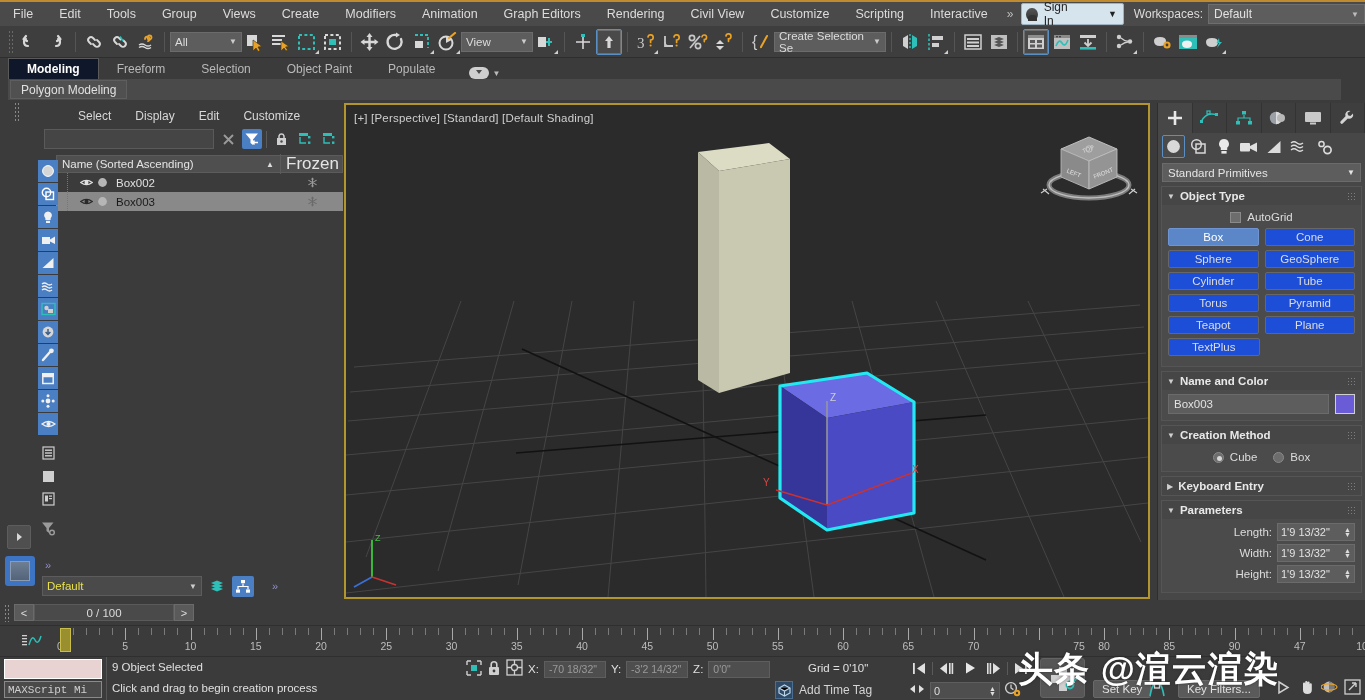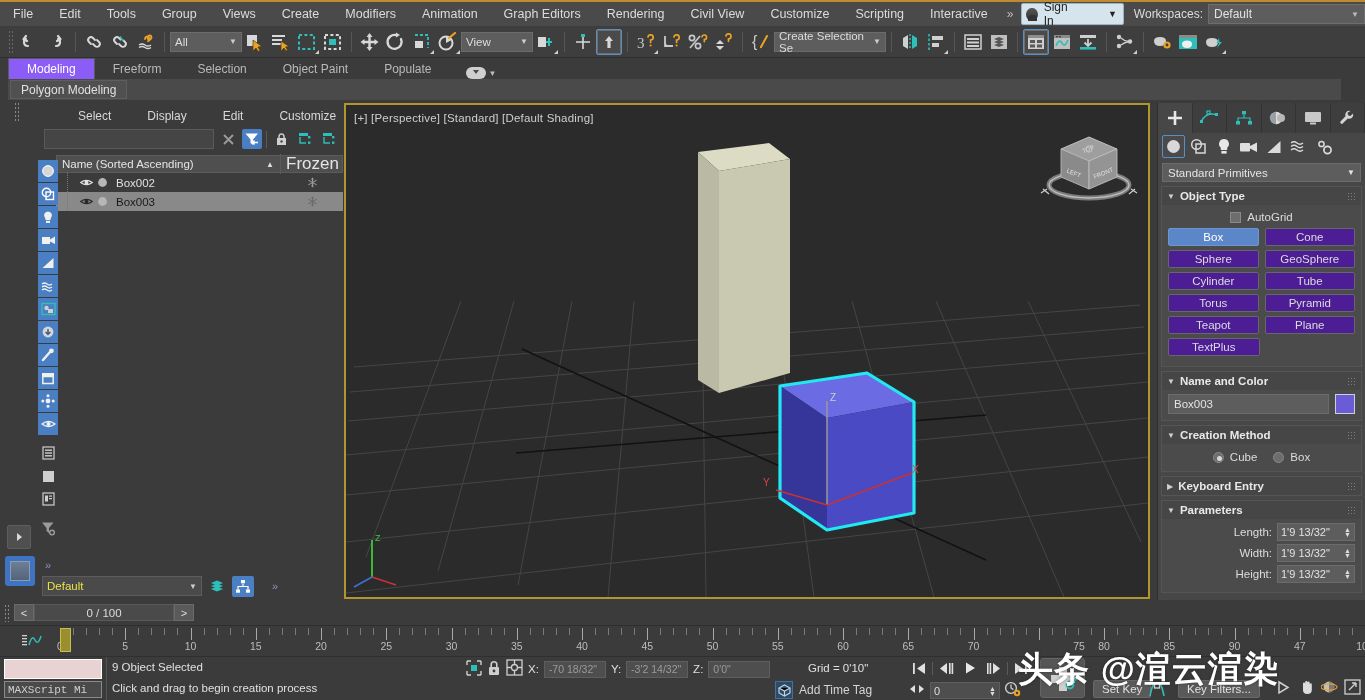--- a/index.html
+++ b/index.html
@@ -57,41 +57,41 @@
   .tb .corner{position:absolute;right:1px;bottom:1px;width:0;height:0;border-left:4px solid transparent;border-bottom:4px solid #cfcfcf;}
   .sep{width:1px;height:20px;background:#2c2c2c;border-right:1px solid #555;margin:0 5px;flex:none;}
   .tsel{height:20px;background:#5d5d5d;border:1px solid #6b6b6b;color:#dcdcdc;font-size:11.5px;
         display:flex;align-items:center;justify-content:space-between;padding:0 4px;flex:none;}
   .tsel .ar{font-size:8px;color:#ccc;margin-left:4px;}
 
   
   .ribbon{position:absolute;left:0;top:58px;width:1365px;height:42px;background:#3b3b3b;}
   .rib-tabs{position:absolute;left:8px;top:0;height:21px;display:flex;align-items:flex-end;}
   .rtab{padding:0 18px;height:19px;line-height:19px;font-size:12px;color:#b9b9b9;cursor:default;}
-  .rtab.act{background:#8b5cf6;color:#fff;border:1px solid #5a5a5a;border-bottom:none;height:21px;line-height:20px;}
+  .rtab.act{background:#0f172a;color:#fff;border:1px solid #5a5a5a;border-bottom:none;height:21px;line-height:20px;font-weight:bold;}
   .rib-drop{display:flex;align-items:center;gap:3px;margin-left:16px;}
   .pill{width:20px;height:12px;border-radius:6px;background:#cfcfcf;position:relative;}
   .pill:after{content:"";position:absolute;left:7px;top:3px;border-left:3px solid transparent;border-right:3px solid transparent;border-top:4px solid #4a4a4a;}
   .rib-body{position:absolute;left:8px;top:21px;width:1333px;height:21px;background:#4a4a4a;}
   .rib-panel{display:inline-block;height:19px;line-height:19px;padding:0 10px;margin:1px 0 0 2px;
     background:#505050;border:1px solid #5e5e5e;font-size:12px;color:#e0e0e0;}
 
   
   .lefttb{position:absolute;left:0;top:100px;width:38px;height:500px;background:#3b3b3b;}
   .lgrip{position:absolute;left:14px;top:2px;width:6px;height:20px;
     background-image:radial-gradient(#888 40%,transparent 41%);background-size:3px 4px;}
   .lbtn{position:absolute;left:7px;width:24px;height:24px;display:flex;align-items:center;justify-content:center;}
   .lbtn.play{top:425px;background:#4f4f4f;border:1px solid #5d5d5d;border-radius:2px;}
   .mini-max{position:absolute;left:5px;top:456px;width:30px;height:30px;background:#3e74c4;
     border-radius:3px;display:flex;align-items:center;justify-content:center;}
   .mini-max i{display:block;width:20px;height:20px;background:linear-gradient(#6e7f93,#53637a);border:1px solid #8c9cb0;}
 
   
   .sexp{position:absolute;left:38px;top:103px;width:305px;height:470px;background:#3b3b3b;}
-  .sexp-menu{display:flex;gap:12px;padding:6px 0 4px 28px;}
+  .sexp-menu{display:flex;gap:0;padding:6px 0 4px 28px;}
   .sexp-menu div{padding:0 12px;font-size:12px;color:#d8d8d8;cursor:default;}
   .sexp-srch{display:flex;align-items:center;padding:0 4px 0 6px;gap:4px;height:24px;}
   .sexp-input{flex:1;height:20px;background:#454545;border:1px solid #5a5a5a;color:#ddd;font-size:11px;padding:0 4px;}
   .sexp-ic{width:20px;height:20px;display:flex;align-items:center;justify-content:center;flex:none;border-radius:2px;}
   .sexp-ic.on{background:#4b7fc4;}
   .sexp-head{display:flex;margin:4px 0 0 18px;width:287px;height:18px;background:#4f4f4f;border:1px solid #5b5b5b;align-items:center;}
   .sexp-head .c1{flex:1;padding-left:5px;font-size:11.5px;color:#e4e4e4;}
   .sexp-head .sortar{font-size:8px;color:#ddd;padding-right:6px;}
   .sexp-head .c2{width:62px;border-left:1px solid #5b5b5b;padding-left:5px;font-size:17px;color:#e4e4e4;}
   .sexp-rows{margin-left:18px;width:287px;}
@@ -128,21 +128,21 @@
   .roll-h{display:flex;align-items:center;height:18px;padding:0 5px;gap:5px;background:#464646;}
   .roll-h .tri{font-size:8px;color:#cfcfcf;}
   .roll-h .tt{font-weight:bold;font-size:11.5px;color:#e8e8e8;flex:1;}
   .roll-h .dots{width:9px;height:9px;background-image:radial-gradient(#7d7d7d 42%,transparent 43%);
     background-size:3px 3px;}
   .roll-b{padding:4px 6px 6px 6px;}
   .chkrow{display:flex;align-items:center;justify-content:center;gap:6px;padding:2px 0 5px 0;font-size:11.5px;color:#dcdcdc;}
   .chkbox{width:11px;height:11px;background:#6d6d6d;border:1px solid #8a8a8a;}
   .btn2{display:flex;gap:6px;margin-bottom:4px;}
   .obtn{flex:1;height:18px;line-height:17px;text-align:center;font-size:11.5px;color:#dcdcdc;
-        background:#4c1d95;border:1px solid #676767;border-radius:2px;}
+        background:#1d4ed8;border:1px solid #676767;border-radius:2px;}
   .obtn.prim{background:#5b87c9;color:#fff;border-color:#6e95d2;}
   .obtn.half{max-width:92px;}
   .nmrow{display:flex;align-items:center;gap:6px;}
   .nmin{flex:1;height:20px;background:#5d5d5d;border:1px solid #6b6b6b;color:#e2e2e2;font-size:11.5px;
     display:flex;align-items:center;padding:0 5px;}
   .swatch{width:20px;height:20px;background:#6a5cd6;border:1px solid #cfcfcf;}
   .radrow{display:flex;align-items:center;justify-content:center;gap:16px;padding:3px 0 2px 0;font-size:11.5px;color:#dcdcdc;}
   .rad{display:flex;align-items:center;gap:6px;}
   .rdot{width:11px;height:11px;border-radius:50%;background:#6d6d6d;border:1px solid #8a8a8a;position:relative;}
   .rdot.on:after{content:"";position:absolute;left:3px;top:3px;width:5px;height:5px;border-radius:50%;background:#d8d8d8;}

